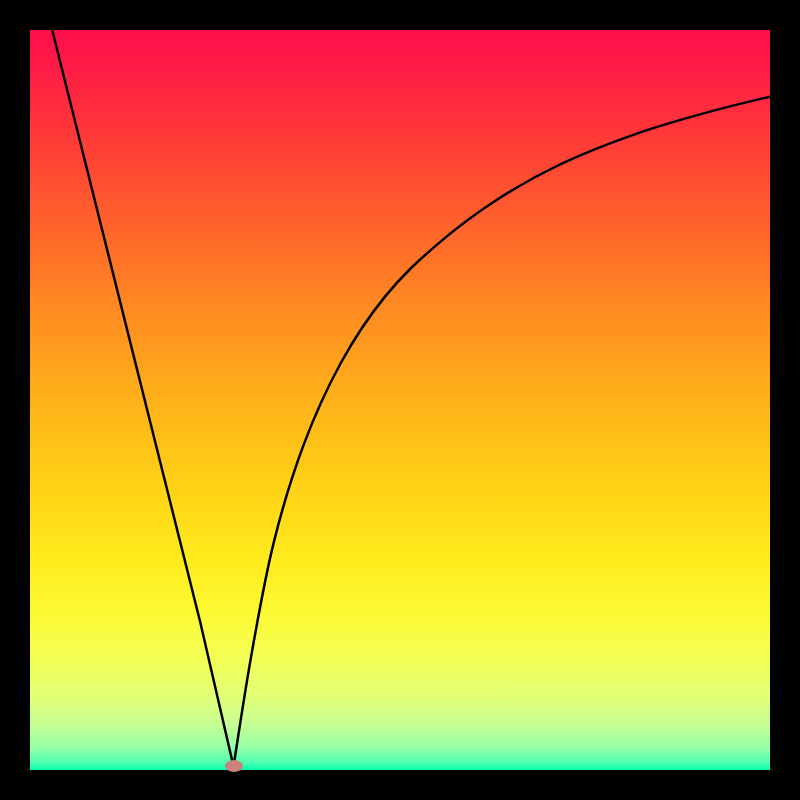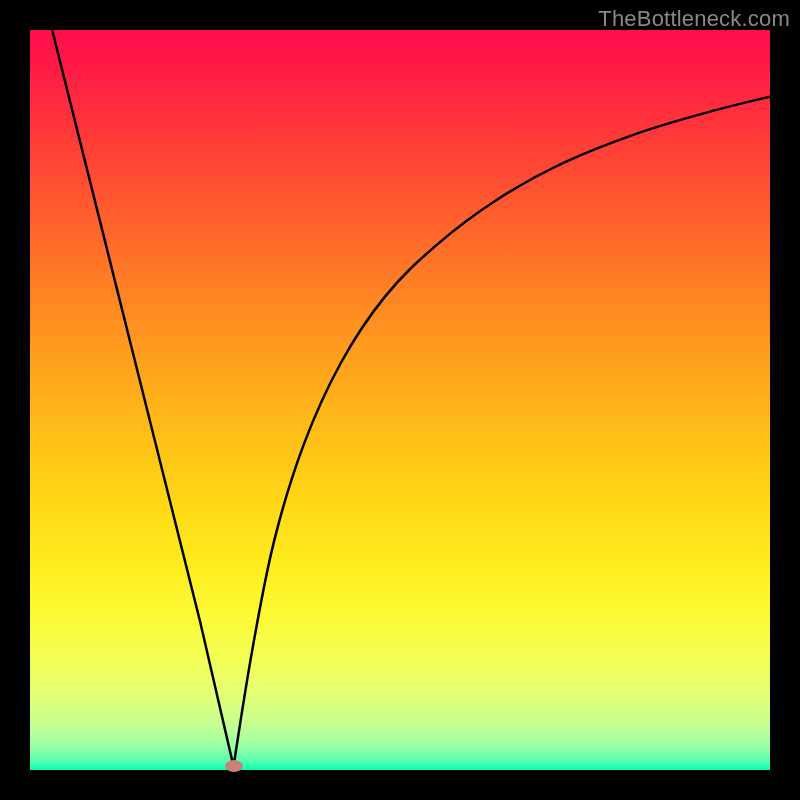--- a/index.html
+++ b/index.html
@@ -63,21 +63,20 @@
     height: 12px;
     background: #c98378;
     border-radius: 50%;
     transform: translate(-50%, -50%);
   }
 </style>
 </head>
 <body>
 
 <div class="chart-container">
-  <div class="watermark">TheBottleneck.com</div>
   <div class="plot-area">
     <svg class="curve" viewBox="0 0 740 740" preserveAspectRatio="none">
       <path d="M 22.2 0 L 59.2 148 L 96.2 296 L 133.2 444 L 170.20000000000002 592 L 203.50000000000003 736.3" fill="none" stroke="#000" stroke-width="2.5" id="path-left"></path>
       <path d="M 203.50000000000003 736.3 C 206.83 715.654, 214.674 662.226, 222 621.6 C 229.326 580.974, 234.876 547.8960000000001, 244.20000000000002 510.6 C 253.52400000000003 473.30400000000003, 261.812 446.368, 273.8 414.4 C 285.788 382.43199999999996, 296.148 359.63999999999993, 310.8 332.99999999999994 C 325.452 306.35999999999996, 337.88399999999996 287.712, 355.2 266.4 C 372.516 245.088, 387.02000000000004 231.91600000000003, 407.00000000000006 214.60000000000002 C 426.9800000000001 197.28400000000002, 443.556 184.85199999999992, 466.2 170.19999999999993 C 488.844 155.54799999999994, 507.49199999999996 145.18800000000002, 532.8 133.20000000000005 C 558.108 121.21200000000006, 580.16 112.92400000000004, 606.8 103.60000000000002 C 633.4399999999999 94.27600000000001, 656.8240000000001 88.05999999999997, 680.8000000000001 81.39999999999998 C 704.7760000000001 74.73999999999998, 729.344 69.26400000000001, 740 66.60000000000002" fill="none" stroke="#000" stroke-width="2.5" id="path-right"></path>
     </svg>
     <div class="marker" id="marker" style="left: 203.5px; top: 736.3px; background: rgb(201, 131, 120);"></div>
   </div>
 </div>
 
 </body></html>

